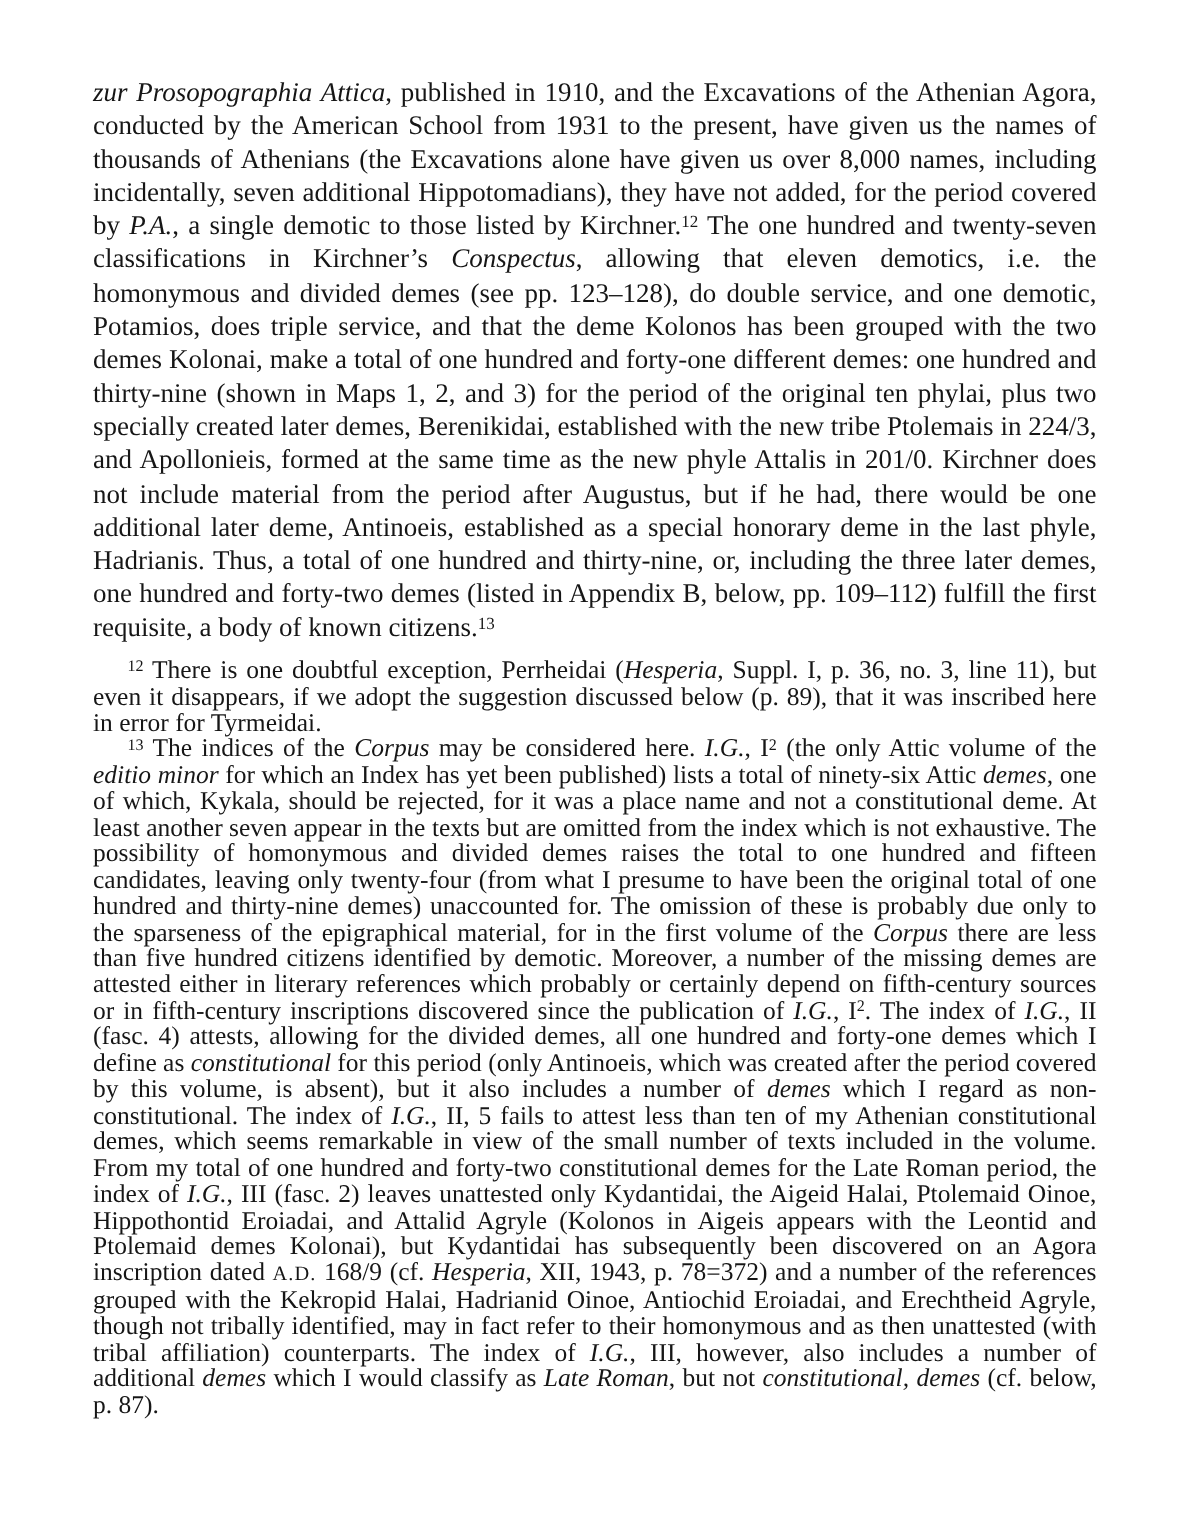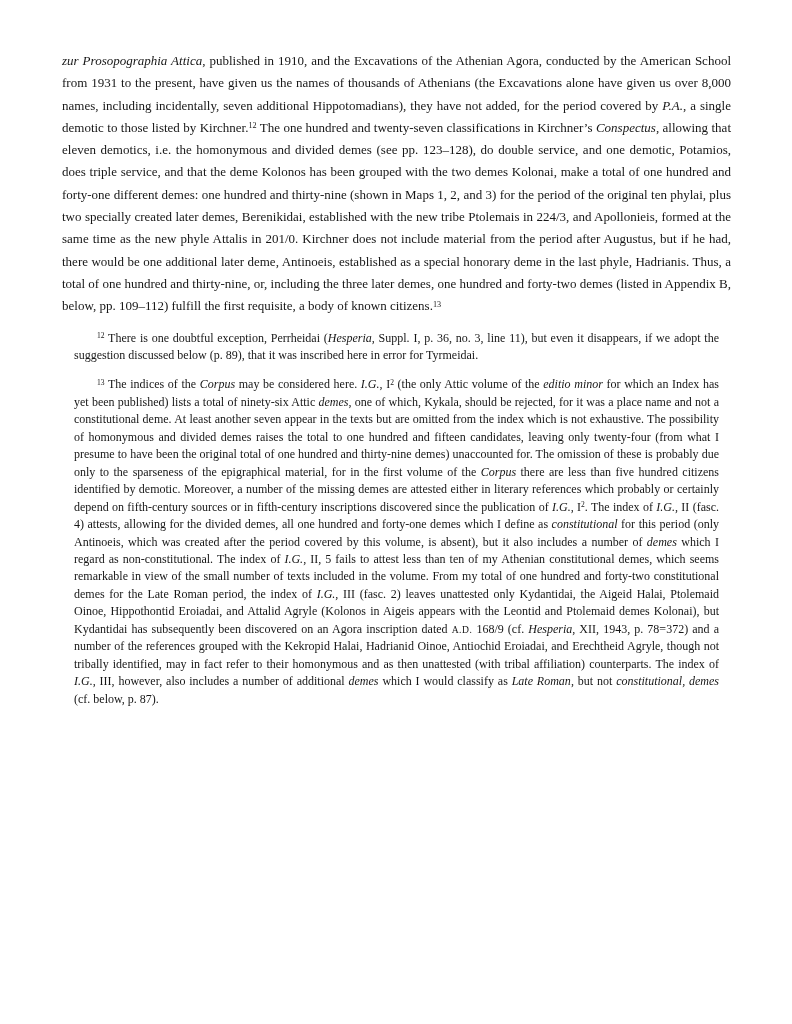--- a/index.html
+++ b/index.html
@@ -33,30 +33,30 @@
   .running-title {
     display: block;
     text-align: center;
     font-size: 14.5px;
     letter-spacing: 0.7px;
     word-spacing: 4px;
     white-space: nowrap;
   }
   .body-text {
     margin: 0;
-    font-size: 13px;
+    font-size: 18px;
     line-height: 22.3px;
     text-align: justify;
   }
   .footnotes {
     margin-top: 9px;
   }
   .footnote {
-    margin: 12px;
-    font-size: 12px;
+    margin: 0;
+    font-size: 17px;
     line-height: 17.45px;
     text-align: justify;
     text-indent: 23px;
   }
   .run-italic { font-style: italic; }
   .run-bold { font-weight: 400; }
   .run-sup {
     font-size: 0.63em;
     line-height: 0;
     position: relative;

